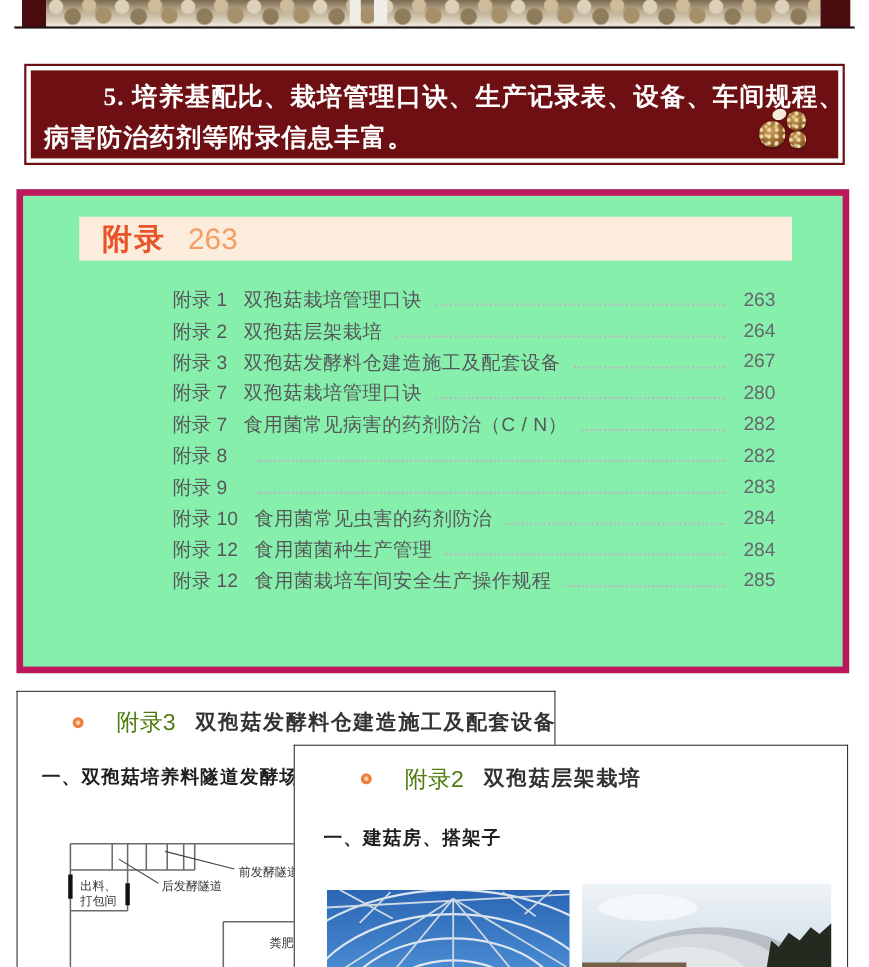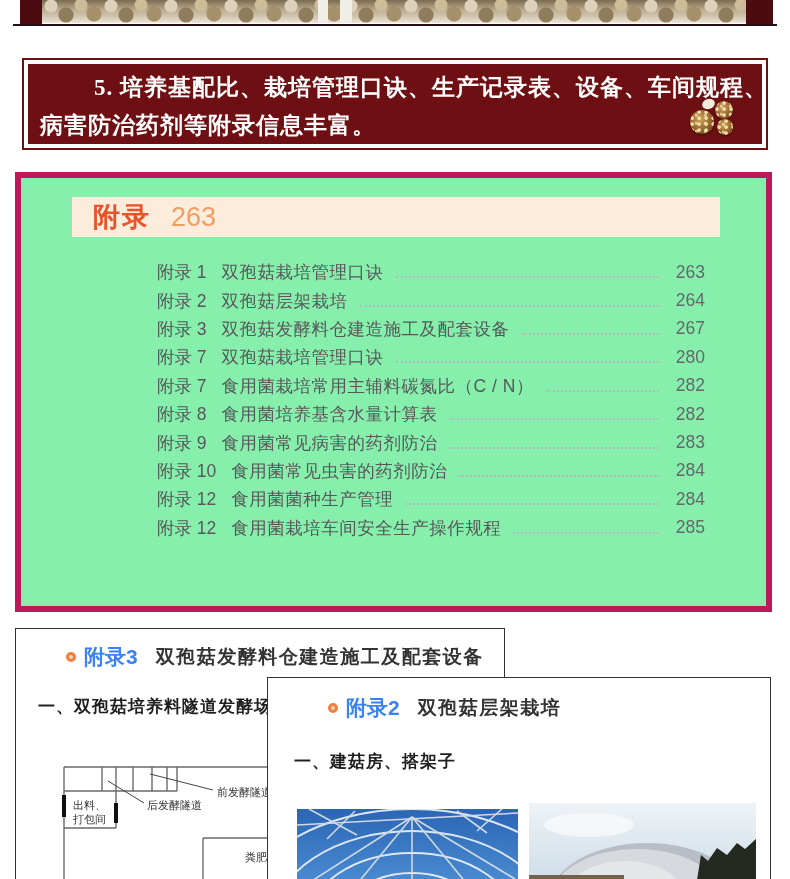--- a/index.html
+++ b/index.html
@@ -68,21 +68,21 @@
   .toc-leader { flex:1; min-width:18px; margin:0 12px; border-bottom:2px dotted #b7babd; transform:translateY(5px); }
   .toc-page { color:#66686b; min-width:34px; text-align:right; }
 
   
   .pagebox { background:#ffffff; border:1px solid #333333; border-bottom:none; }
   .p3-box { left:15px; top:628px; width:490px; height:251px; z-index:1; }
   .p2-box { left:267px; top:677px; width:504px; height:202px; z-index:5; }
   .phead { position:absolute; display:flex; align-items:center; }
   .odot { width:10px; height:10px; border-radius:50%;
           background:#fbd3ae; border:3px solid #ef8040; flex:0 0 auto; }
-  .ptag { color:#3b82f6; font-weight:bold; font-size:21px; margin:0 18px 0 8px; white-space:nowrap; }
+  .ptag { color:#4d7c0f; font-weight:normal; font-size:21px; margin:0 18px 0 30px; white-space:nowrap; }
   .ptitle { color:#333333; font-weight:bold; font-size:19px; letter-spacing:1.5px; white-space:nowrap; }
   .psub { position:absolute; font-weight:bold; font-size:17px; color:#1f1f1f;
           letter-spacing:1px; white-space:nowrap; }
   .p3-head { left:50px; top:14px; }
   .p3-sub  { left:22px; top:66px; }
   .p2-head { left:60px; top:16px; }
   .p2-sub  { left:26px; top:72px; }
   .diagram-svg { position:absolute; left:30px; top:128px; }
   .photo { position:absolute; overflow:hidden; }
   .photo-left  { left:29px;  top:131px; width:221px; height:71px; }
@@ -145,35 +145,33 @@
 
         <div class="toc-row">
           <span class="toc-label">附录 7</span>
           <span class="toc-title">双孢菇栽培管理口诀</span>
           <span class="toc-leader"></span>
           <span class="toc-page">280</span>
         </div>
 
         <div class="toc-row">
           <span class="toc-label">附录 7</span>
-          <span class="toc-title">食用菌栽培常用主辅料碳氮比（C / N）</span>
+          <span class="toc-title">食用菌常见病害的药剂防治（C / N）</span>
           <span class="toc-leader"></span>
           <span class="toc-page">282</span>
         </div>
 
         <div class="toc-row">
           <span class="toc-label">附录 8</span>
-          <span class="toc-title">食用菌培养基含水量计算表</span>
           <span class="toc-leader"></span>
           <span class="toc-page">282</span>
         </div>
 
         <div class="toc-row">
           <span class="toc-label">附录 9</span>
-          <span class="toc-title">食用菌常见病害的药剂防治</span>
           <span class="toc-leader"></span>
           <span class="toc-page">283</span>
         </div>
 
         <div class="toc-row">
           <span class="toc-label">附录 10</span>
           <span class="toc-title">食用菌常见虫害的药剂防治</span>
           <span class="toc-leader"></span>
           <span class="toc-page">284</span>
         </div>

